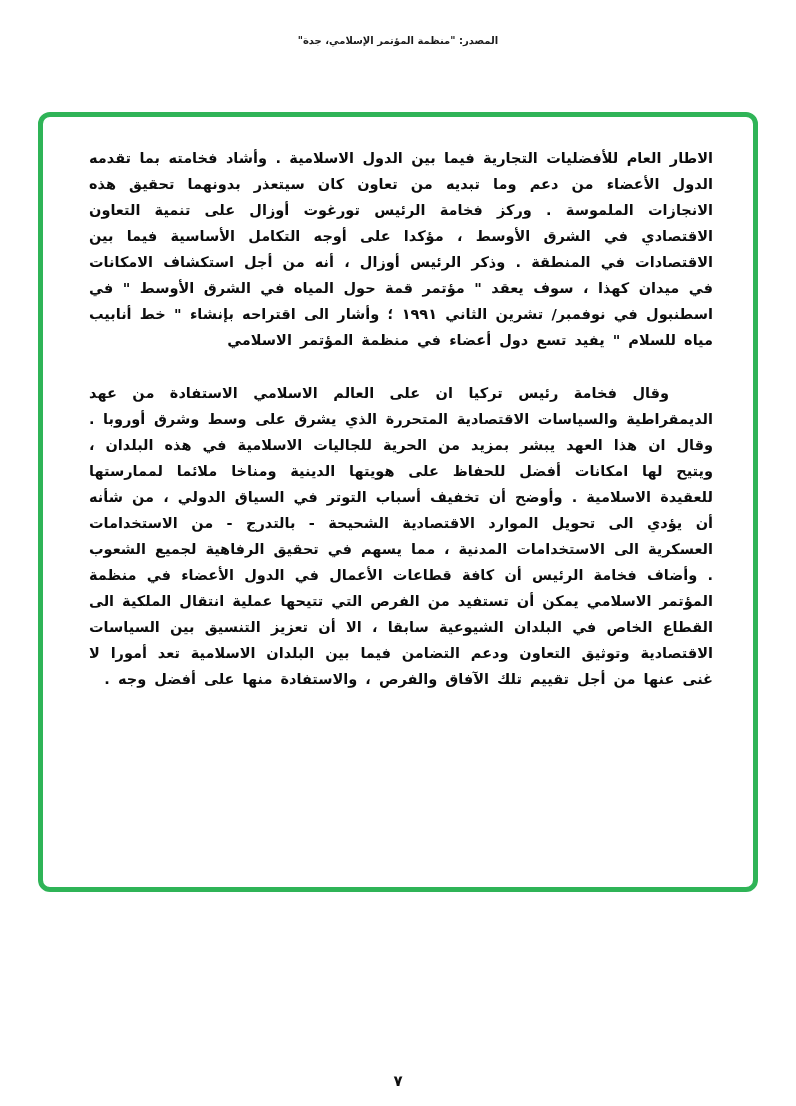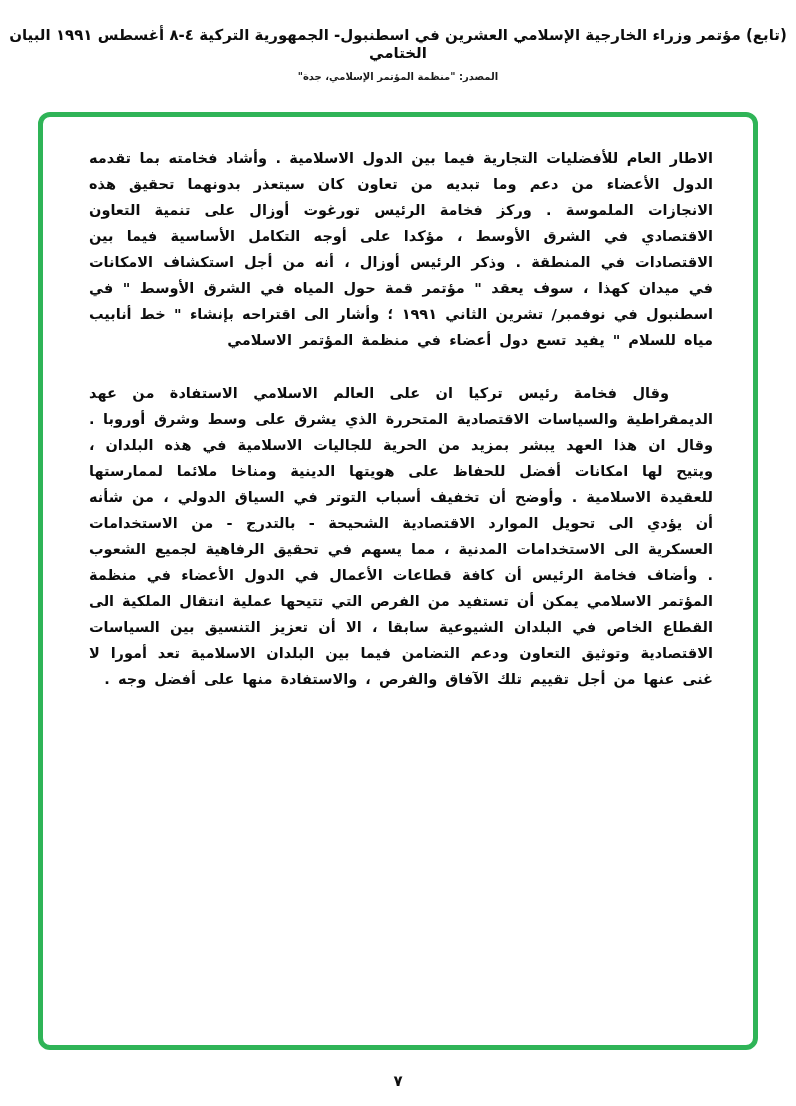--- a/index.html
+++ b/index.html
@@ -34,21 +34,21 @@
     font-size: 10px;
     font-weight: bold;
     margin-top: 9px;
     color: #1a1a1a;
   }
   .content-box {
     position: absolute;
     top: 112px;
     left: 38px;
     width: 720px;
-    height: 938px;
+    height: 780px;
     box-sizing: border-box;
     border: 5px solid #2fb457;
     border-radius: 12px;
     padding: 28px 40px 18px 46px;
     overflow: hidden;
     background: #ffffff;
   }
   .para {
     margin: 0 0 27px 0;
     font-size: 14.5px;
@@ -71,21 +71,20 @@
     font-weight: bold;
     color: #0d0d0d;
   }
 </style>
 </head>
 <body>
 
 <div class="page">
 
   <div class="header">
-    <div class="header-line1">(تابع) مؤتمر وزراء الخارجية الإسلامي العشرين في اسطنبول- الجمهورية التركية ٤-٨ أغسطس ١٩٩١ البيان الختامي</div>
     <div class="header-line2">المصدر: "منظمة المؤتمر الإسلامي، جدة"</div>
   </div>
 
   <div class="content-box">
     <p class="para">الاطار العام للأفضليات التجارية فيما بين الدول الاسلامية . وأشاد فخامته بما تقدمه الدول الأعضاء من دعم وما تبديه من تعاون كان سيتعذر بدونهما تحقيق هذه الانجازات الملموسة . وركز فخامة الرئيس تورغوت أوزال على تنمية التعاون الاقتصادي في الشرق الأوسط ، مؤكدا على أوجه التكامل الأساسية فيما بين الاقتصادات في المنطقة . وذكر الرئيس أوزال ، أنه من أجل استكشاف الامكانات في ميدان كهذا ، سوف يعقد " مؤتمر قمة حول المياه في الشرق الأوسط " في اسطنبول في نوفمبر/ تشرين الثاني ١٩٩١ ؛ وأشار الى اقتراحه بإنشاء " خط أنابيب مياه للسلام " يفيد تسع دول أعضاء في منظمة المؤتمر الاسلامي</p>
     <p class="para indent">وقال فخامة رئيس تركيا ان على العالم الاسلامي الاستفادة من عهد الديمقراطية والسياسات الاقتصادية المتحررة الذي يشرق على وسط وشرق أوروبا . وقال ان هذا العهد يبشر بمزيد من الحرية للجاليات الاسلامية في هذه البلدان ، ويتيح لها امكانات أفضل للحفاظ على هويتها الدينية ومناخا ملائما لممارستها للعقيدة الاسلامية . وأوضح أن تخفيف أسباب التوتر في السياق الدولي ، من شأنه أن يؤدي الى تحويل الموارد الاقتصادية الشحيحة - بالتدرج - من الاستخدامات العسكرية الى الاستخدامات المدنية ، مما يسهم في تحقيق الرفاهية لجميع الشعوب . وأضاف فخامة الرئيس أن كافة قطاعات الأعمال في الدول الأعضاء في منظمة المؤتمر الاسلامي يمكن أن تستفيد من الفرص التي تتيحها عملية انتقال الملكية الى القطاع الخاص في البلدان الشيوعية سابقا ، الا أن تعزيز التنسيق بين السياسات الاقتصادية وتوثيق التعاون ودعم التضامن فيما بين البلدان الاسلامية تعد أمورا لا غنى عنها من أجل تقييم تلك الآفاق والفرص ، والاستفادة منها على أفضل وجه .</p>
   </div>
 
   <div class="page-number">٧</div>
 

